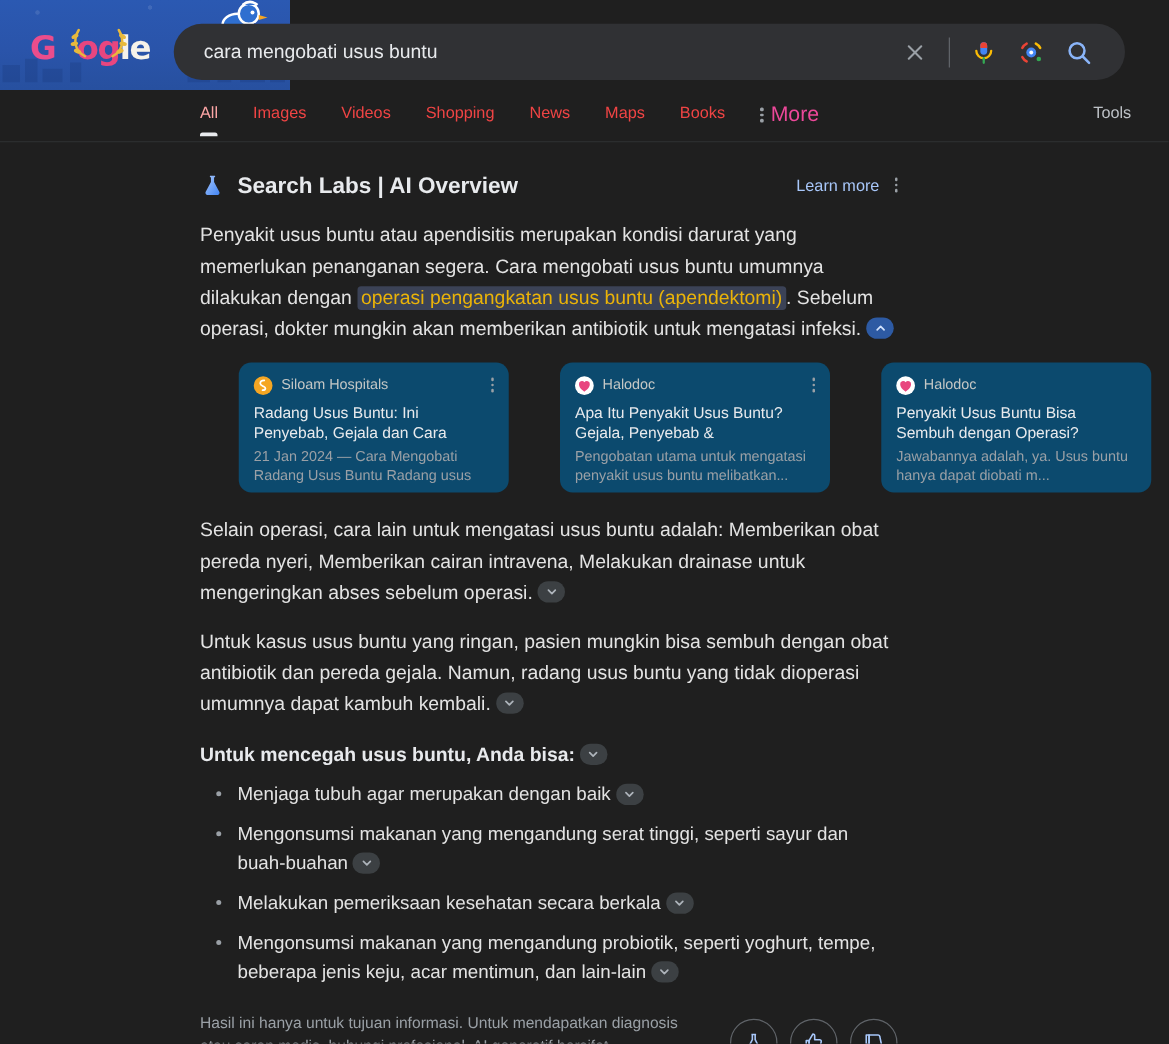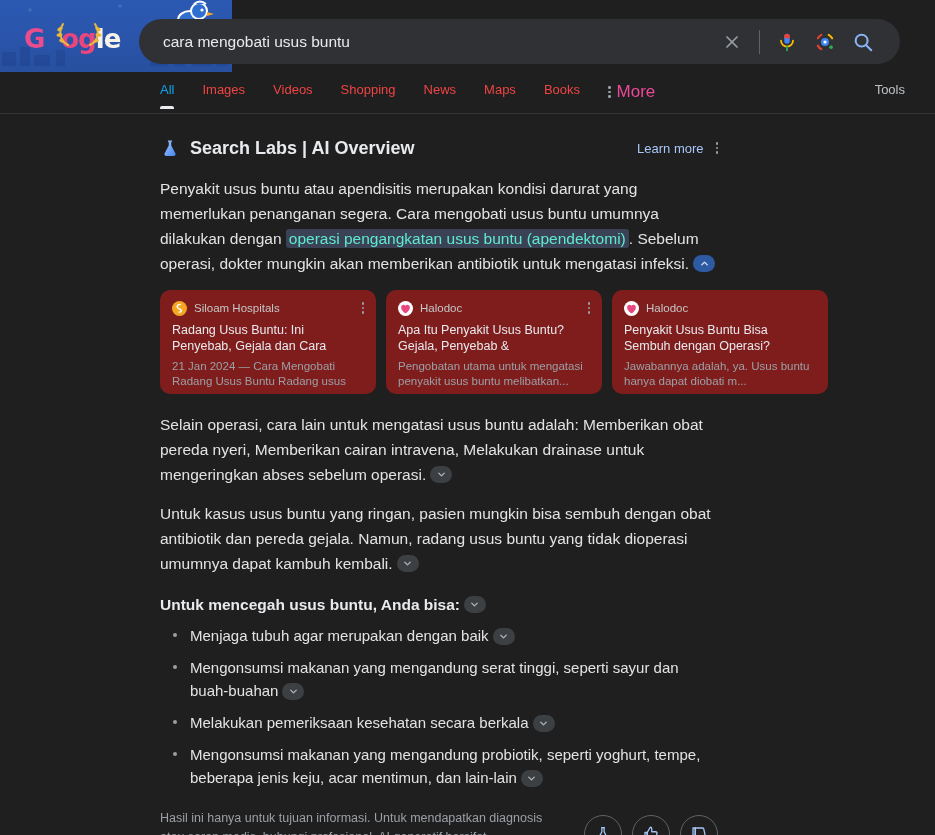--- a/index.html
+++ b/index.html
@@ -118,21 +118,21 @@
   }
   .nav-tab {
     font-size: 13px;
     color: #ef4444;
     padding: 10px 0 12px 0;
     margin-right: 28px;
     cursor: pointer;
     white-space: nowrap;
     position: relative;
   }
-  .nav-tab.active { color: #0ea5e9; font-weight: 400; }
+  .nav-tab.active { color: #fca5a5; font-weight: 400; }
   .nav-tab.active::after {
     content: "";
     position: absolute;
     left: 0; right: 0; bottom: 0;
     height: 3px;
     background: #e8eaed;
     border-radius: 2px 2px 0 0;
   }
   .nav-more { display: flex; align-items: center; gap: 6px; margin-right: 28px; padding: 10px 0 12px 0; cursor: pointer; }
   .nav-more span { font-size: 17px; color: #ec4899; }
@@ -171,21 +171,21 @@
   .para {
     font-size: 15.5px;
     line-height: 25px;
     color: #e3e3e3;
     margin-bottom: 14px;
   }
   .hl {
     background: #3b4256;
     border-radius: 3px;
     padding: 1px 3px;
-    color: #5eead4;
+    color: #eab308;
   }
 
   .chev {
     display: inline-flex;
     align-items: center; justify-content: center;
     width: 22px; height: 17px;
     border-radius: 10px;
     vertical-align: middle;
     margin-left: 4px;
     cursor: pointer;
@@ -201,26 +201,27 @@
     position: relative;
     display: flex;
     gap: 10px;
     margin: 14px 0 18px 0;
     width: 558px;
   }
   .card {
     flex: 0 0 216px;
     width: 216px;
     height: 104px;
-    background: #7f1d1d;
+    background: #0c4a6e;
     border-radius: 10px;
     padding: 10px 12px;
     cursor: pointer;
     overflow: hidden;
     position: relative;
+    margin-left: 31px;
   }
   .card-top { display: flex; align-items: center; height: 16px; margin-bottom: 6px; }
   .card-src { font-size: 11.5px; color: #c4c7c5; margin-left: 7px; white-space: nowrap; }
   .card-kebab { margin-left: auto; }
   .card-title {
     font-size: 12.5px; line-height: 16px; color: #e8eaed; font-weight: 500;
     max-height: 32px; overflow: hidden; margin-bottom: 5px;
   }
   .card-snip {
     font-size: 11.5px; line-height: 15px; color: #9aa0a6;

